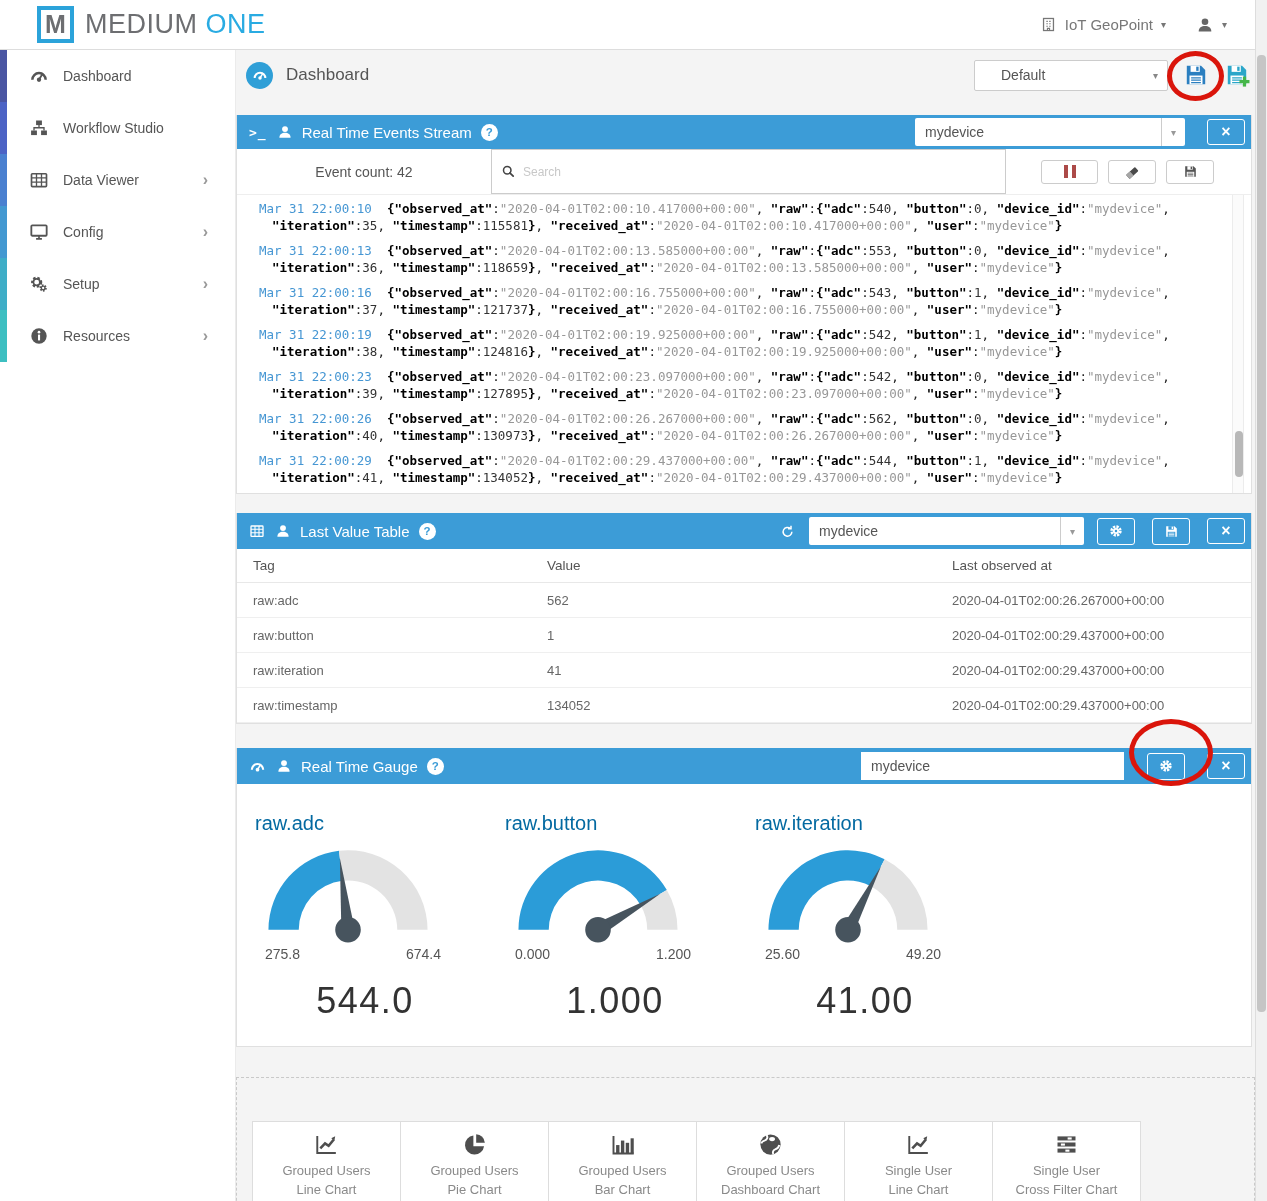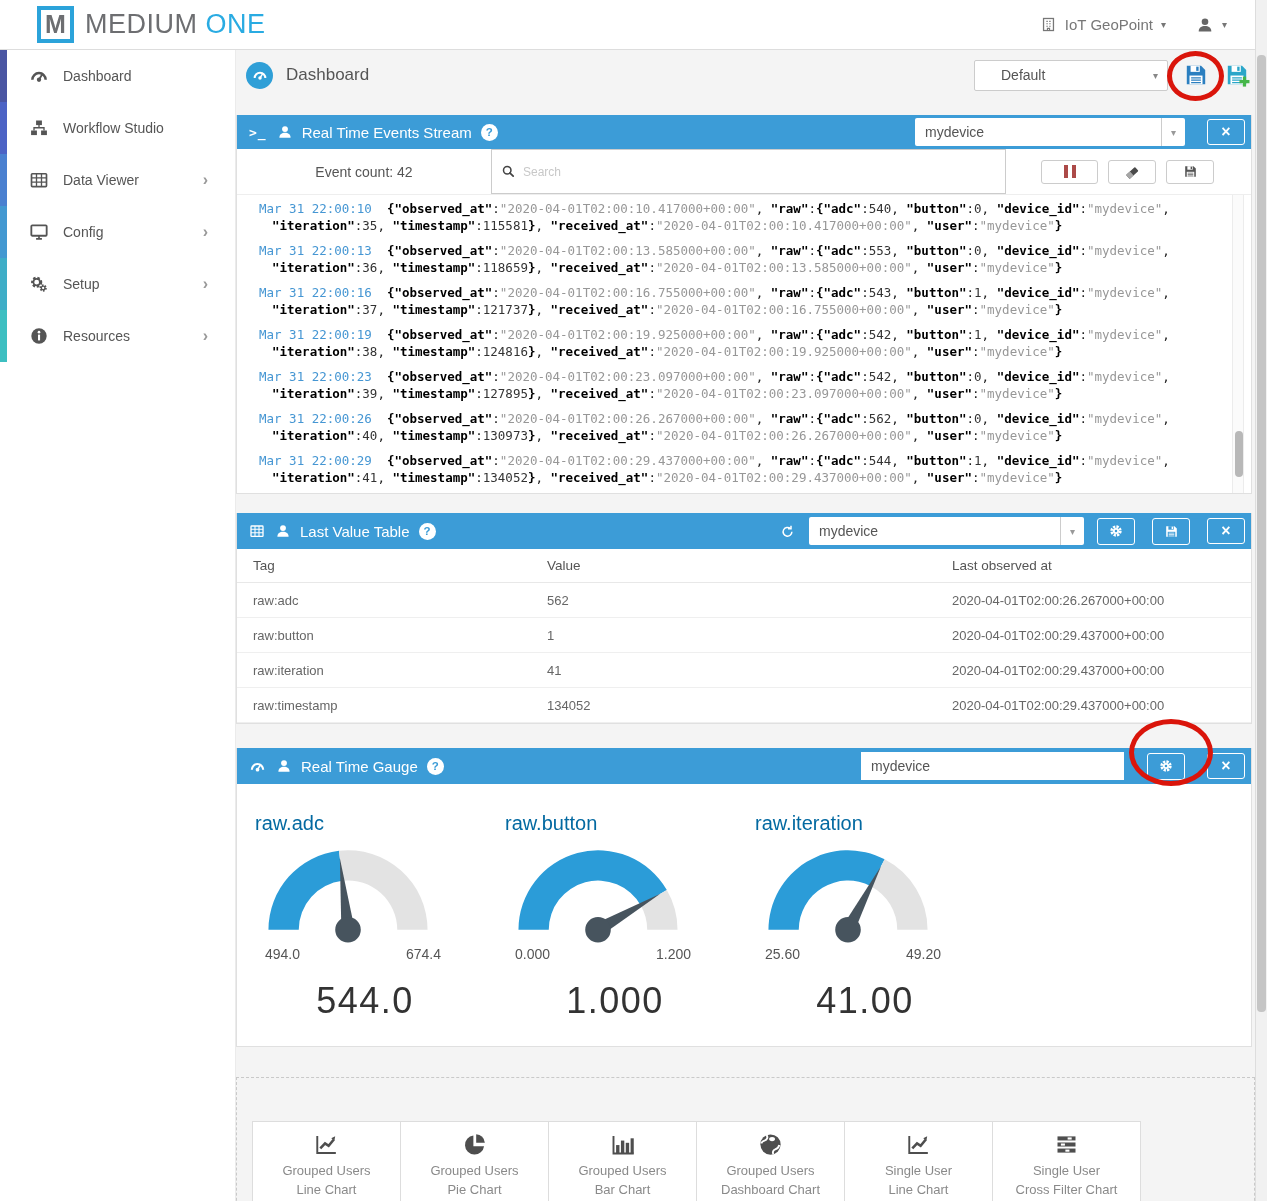--- a/index.html
+++ b/index.html
@@ -444,21 +444,21 @@
       <div class="gauge-body" id="gauge-row">
           <div class="gauge-block">
             <div class="g-label">raw.adc</div>
             <svg width="190" height="107" viewBox="0 0 200 113">
               <path d="M16.0 98.0 A84 84 0 0 1 90.5 14.5 L94.1 46.3 A52 52 0 0 0 48.0 98.0 Z" fill="#2b9cd8"></path>
               <path d="M90.5 14.5 A84 84 0 0 1 184.0 98.0 L152.0 98.0 A52 52 0 0 0 94.1 46.3 Z" fill="#e3e3e3"></path>
               <polygon points="107.0,97.2 91.4,22.5 93.0,98.8" fill="#47545e"></polygon>
               <circle cx="100" cy="98" r="13.5" fill="#47545e"></circle>
             </svg>
             <div class="g-minmax">
-              <span>494.0</span>
+              <span>275.8</span>
               <span>674.4</span>
             </div>
             <div class="g-value">544.0</div>
           </div>
           <div class="gauge-block">
             <div class="g-label">raw.button</div>
             <svg width="190" height="107" viewBox="0 0 200 113">
               <path d="M16.0 98.0 A84 84 0 0 1 172.7 56.0 L145.0 72.0 A52 52 0 0 0 48.0 98.0 Z" fill="#2b9cd8"></path>
               <path d="M172.7 56.0 A84 84 0 0 1 184.0 98.0 L152.0 98.0 A52 52 0 0 0 145.0 72.0 Z" fill="#e3e3e3"></path>
               <polygon points="103.5,104.1 165.8,60.0 96.5,91.9" fill="#47545e"></polygon>

